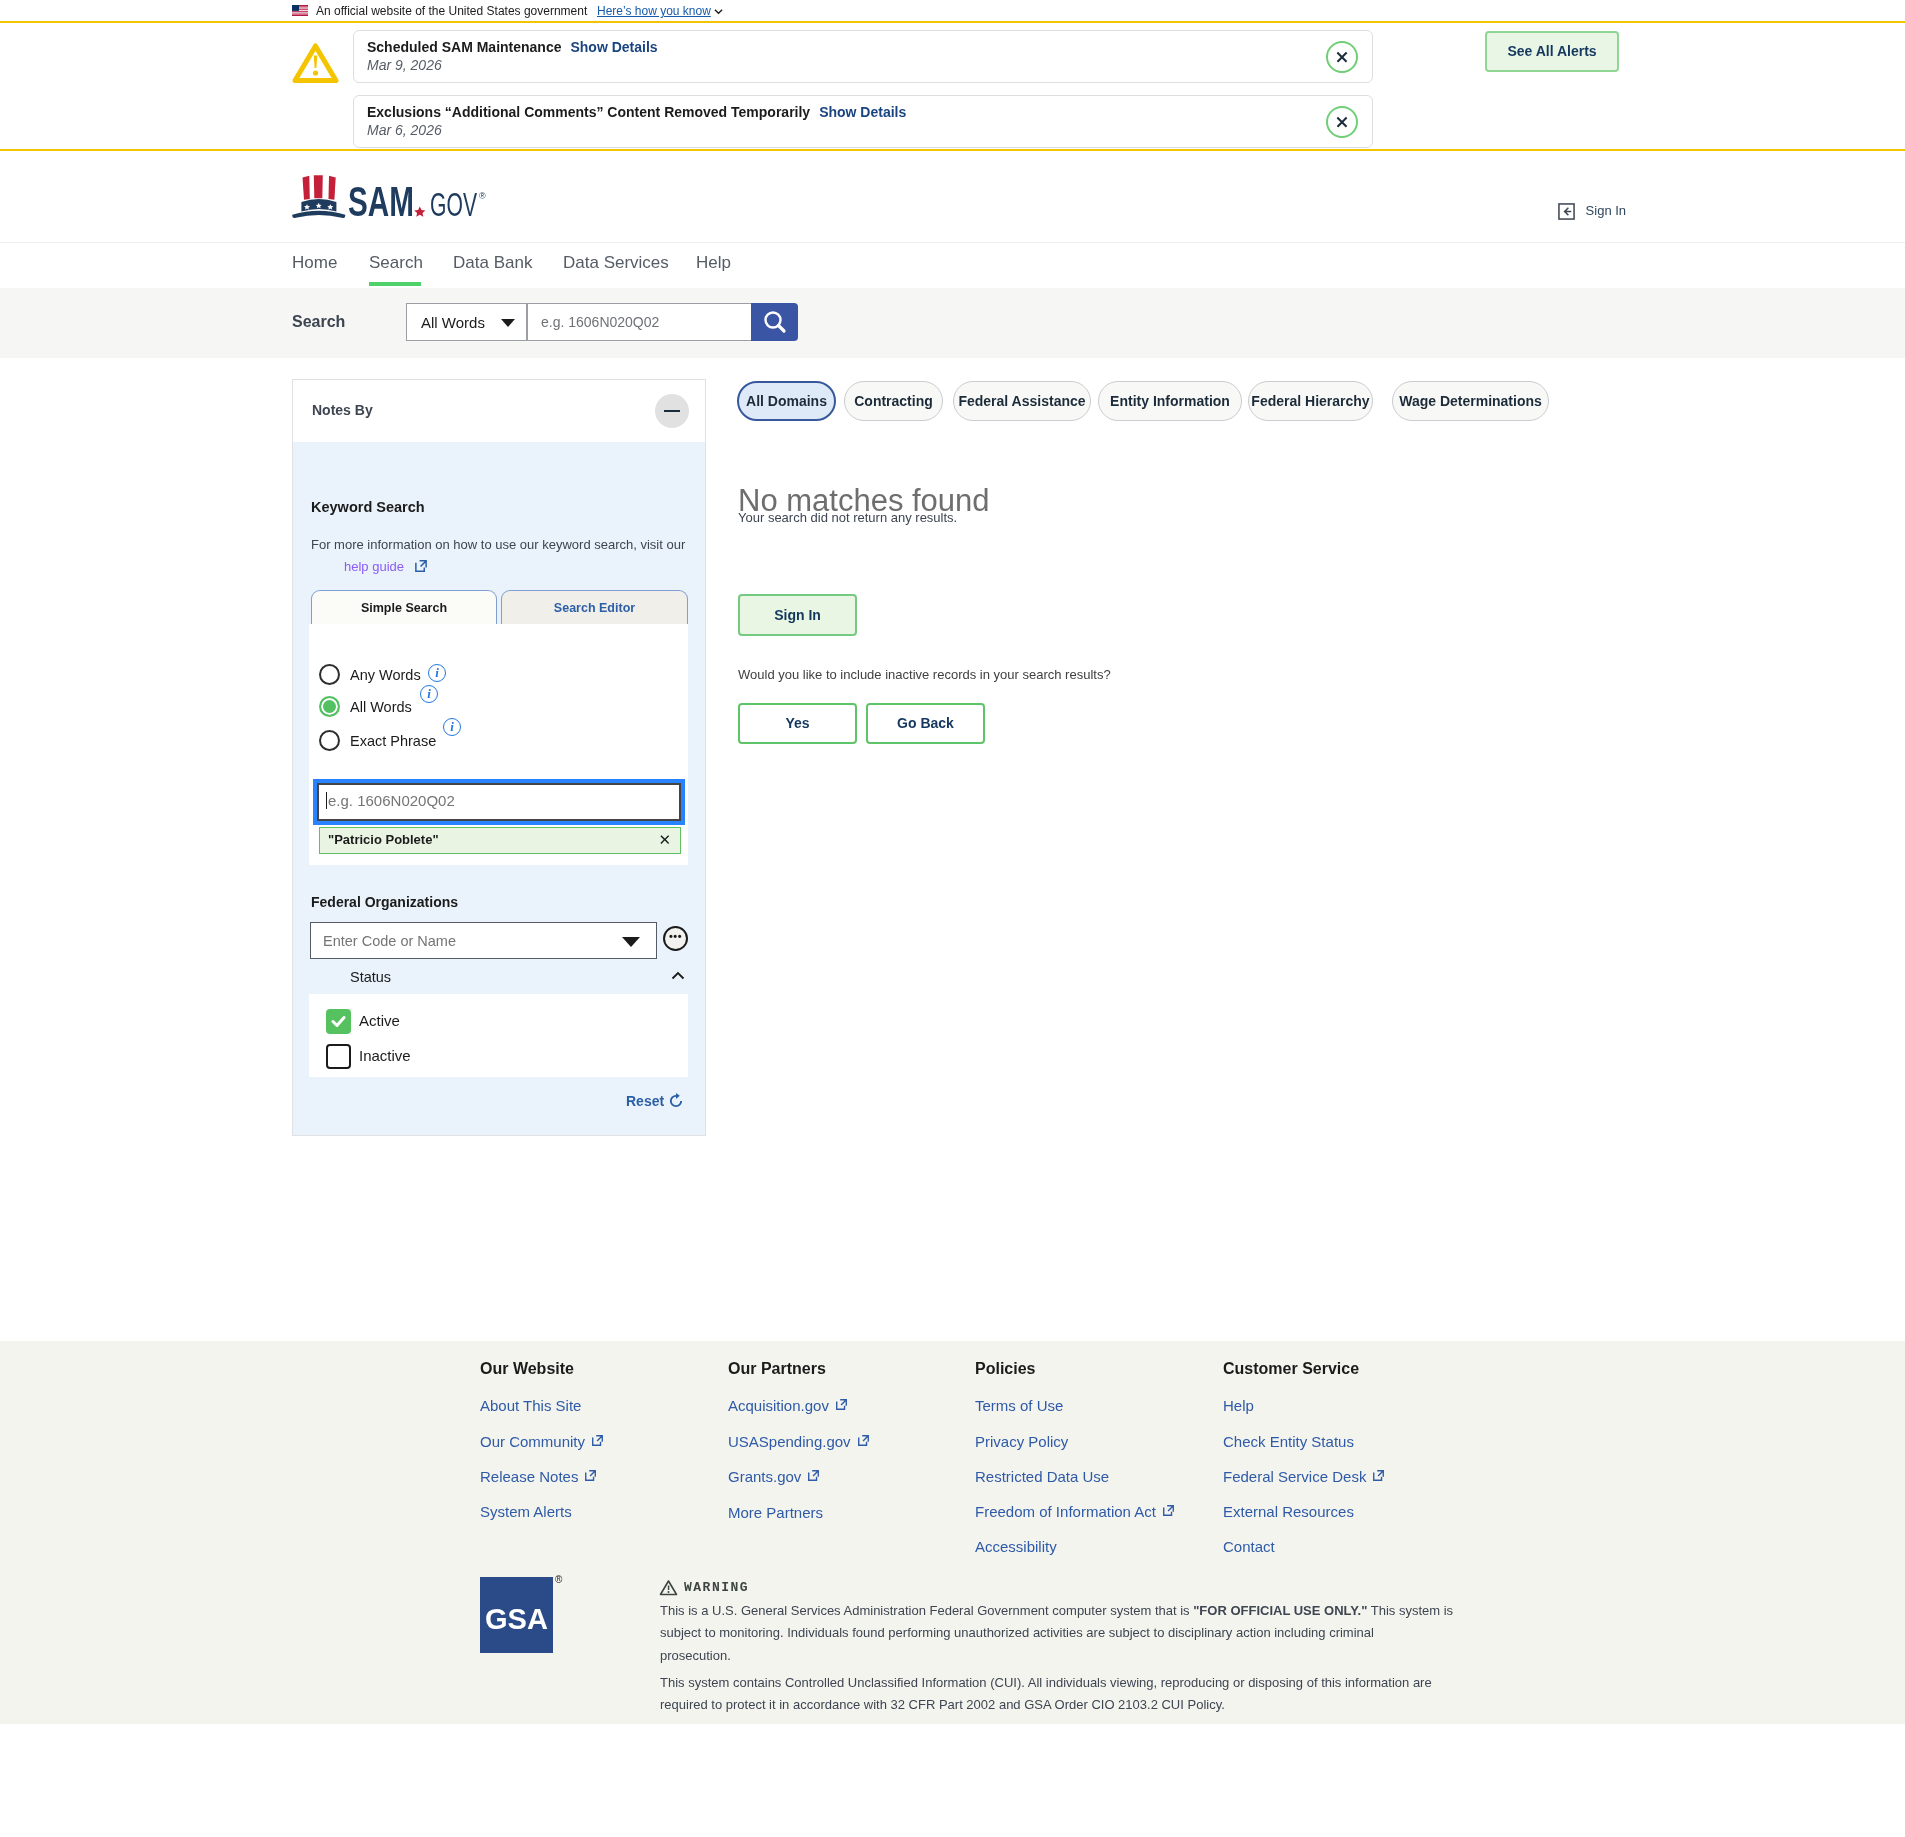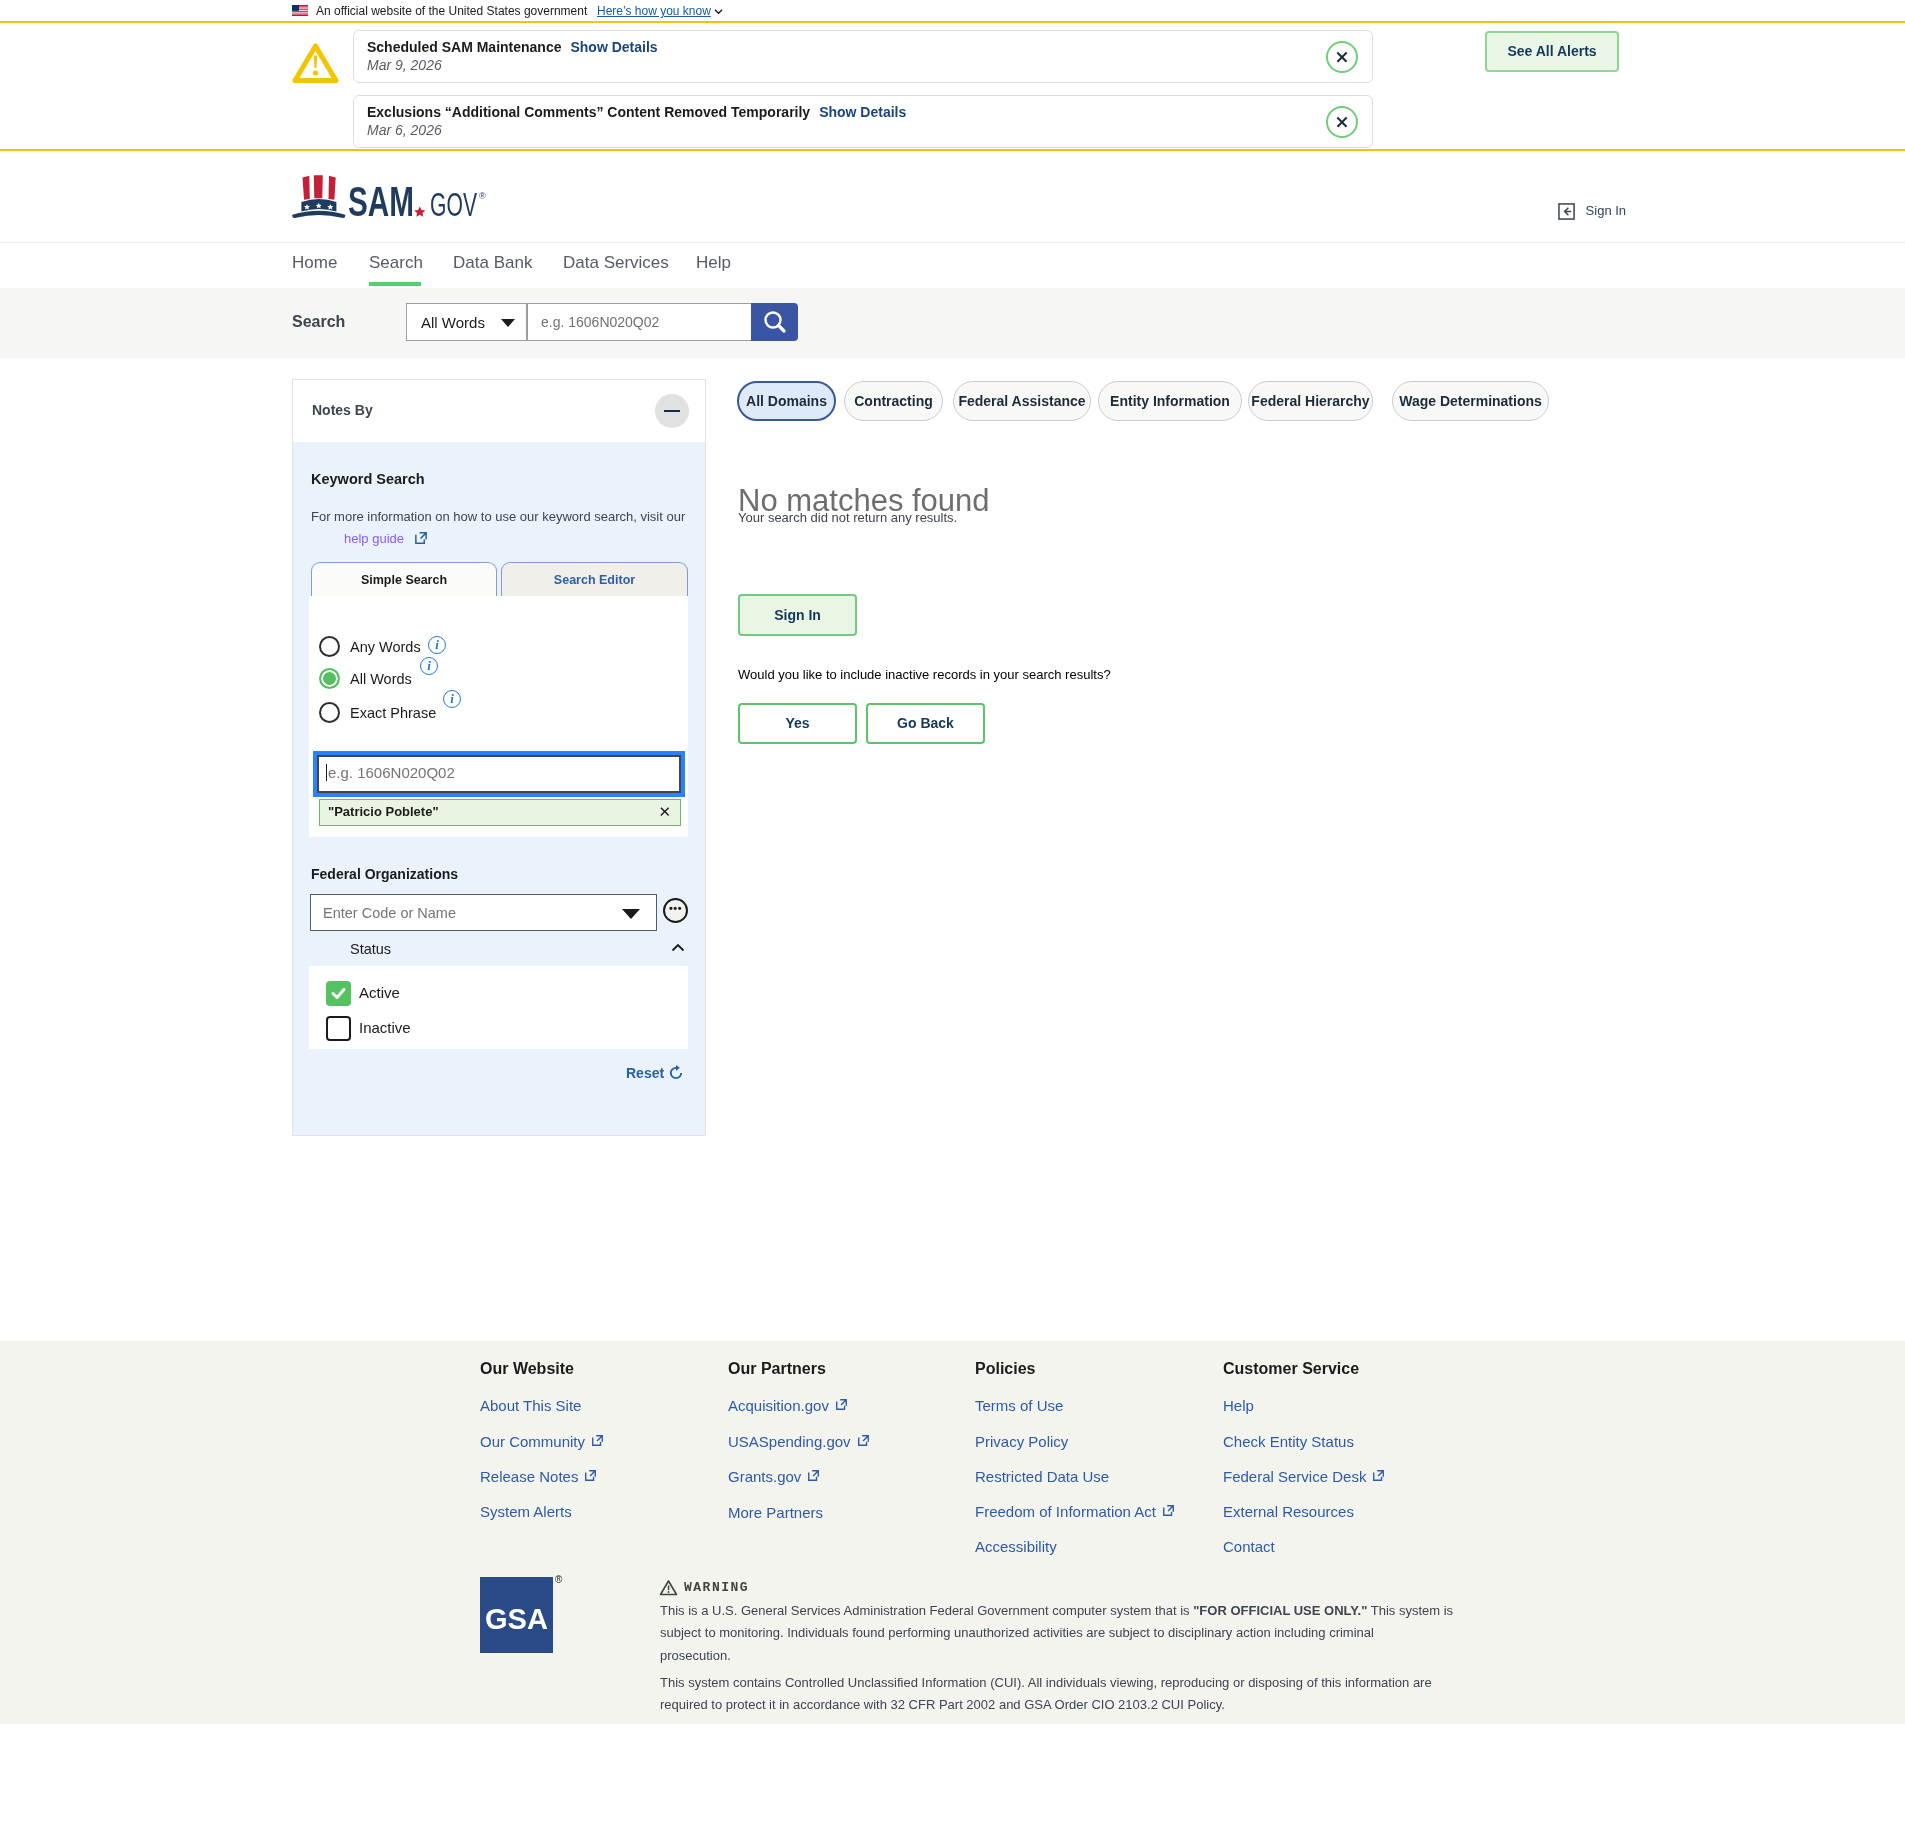--- a/index.html
+++ b/index.html
@@ -46,21 +46,21 @@
 #searchinput { position:absolute; left:527px; top:15px; width:224px; height:38px; background:#fff; border:1px solid #9b9fa3; border-right:none; }
 #searchinput .ph { position:absolute; left:13px; top:10px; font-size:14px; color:#6e7277; }
 #searchbtn { position:absolute; left:751px; top:15px; width:47px; height:38px; background:#3b55a5; border-radius:0 4px 4px 0; }
 
 
 #filter { position:absolute; left:292px; top:379px; width:414px; height:757px; border:1px solid #dfe1e2; background:#eaf2fb; }
 #filter .fhead { position:absolute; left:0; top:0; width:412px; height:62px; background:#fff; }
 #filter .fhead .t { position:absolute; left:19px; top:22px; font-size:14px; font-weight:bold; color:#3d4551; }
 #fminus { position:absolute; left:362px; top:14px; width:34px; height:34px; border-radius:50%; background:#e1e1e1; }
 #fminus:after { content:""; position:absolute; left:9px; top:16px; width:16px; height:2px; background:#1c2b3a; }
-.fbody { position:absolute; left:0; top:50px; width:412px; height:695px; }
+.fbody { position:absolute; left:0; top:78px; width:412px; height:695px; }
 #kws { position:absolute; left:18px; top:41px; font-size:14.5px; font-weight:bold; color:#1b1b1b; }
 #kwp { position:absolute; left:18px; top:76px; width:390px; font-size:13px; line-height:21.5px; color:#3d4551; }
 #kwp a { color:#8b5cf6;margin-left:33px; }
 #tabs { position:absolute; left:18px; top:132px; width:377px; height:34px; }
 .tab { position:absolute; top:0; height:34px; font-size:12.5px; font-weight:bold; text-align:center; border:1px solid #7f9fd4; border-bottom:none; border-radius:9px 9px 0 0; line-height:34px; }
 #tab1 { left:0; width:186px; background:#fbfbf8; color:#1b1b1b; }
 #tab2 { left:190px; width:187px; background:#f0efe9; color:#2c5fa8; }
 #tabpanel { position:absolute; left:16px; top:166px; width:379px; height:241px; background:#fff; }
 .radio { position:absolute; width:21px; height:21px; border:2px solid #2e2e2e; border-radius:50%; background:#fff; }
 .radio.sel { border:2px solid #53c061; background:#53c061; box-shadow:inset 0 0 0 2px #fff; }
@@ -86,21 +86,21 @@
 .cblbl { position:absolute; left:50px; font-size:15px; color:#1b1b1b; }
 #reset { position:absolute; left:333px; top:635px; font-size:14px; font-weight:bold; color:#2a5fa5; }
 
 
 .pill { position:absolute; top:381px; height:40px; border-radius:20px; font-size:14px; font-weight:bold; color:#1c2b3a; text-align:center; background:#f8f8f6; border:1px solid #c9ccd0; line-height:38px; }
 .pill.active { background:#dfeaf8; border:2px solid #38589c; line-height:36px; }
 #nomatch { position:absolute; left:738px; top:483px; font-size:31px; font-weight:normal; color:#6e6e6e; }
 #msg1 { position:absolute; left:738px; top:510px; font-size:13px; color:#3d4551; }
 #msg2 { position:absolute; left:738px; top:542px; width:520px; font-size:13px; line-height:17.5px; color:#3d4551; }
 #signinbtn { position:absolute; left:738px; top:594px; width:119px; height:42px; background:#e9f6e4; border:2px solid #74ca81; border-radius:4px; font-size:14px; font-weight:bold; color:#14375e; text-align:center; line-height:38px; }
-#msg3 { position:absolute; left:738px; top:667px; font-size:13px; color:#000000; }
+#msg3 { position:absolute; left:738px; top:667px; font-size:13px; color:#404040; }
 #yesbtn { position:absolute; left:738px; top:703px; width:119px; height:41px; background:#fff; border:2px solid #5ec46a; border-radius:4px; font-size:14px; font-weight:bold; color:#14375e; text-align:center; line-height:37px; }
 #gobackbtn { position:absolute; left:866px; top:703px; width:119px; height:41px; background:#fff; border:2px solid #5ec46a; border-radius:4px; font-size:14px; font-weight:bold; color:#14375e; text-align:center; line-height:37px; }
 
 
 #footer { position:absolute; left:0; top:1341px; width:1905px; height:383px; background:#f4f4ef; }
 .fcol-h { position:absolute; top:19px; font-size:16px; font-weight:bold; color:#1b1b1b; }
 .flink { position:absolute; font-size:15px; color:#2e5aa7; }
 .ext { display:inline-block; margin-left:6px; }
 #gsa { position:absolute; left:480px; top:236px; width:73px; height:76px; background:#2a4b87; color:#fff; }
 #gsa svg { position:absolute; left:0; top:0; }

